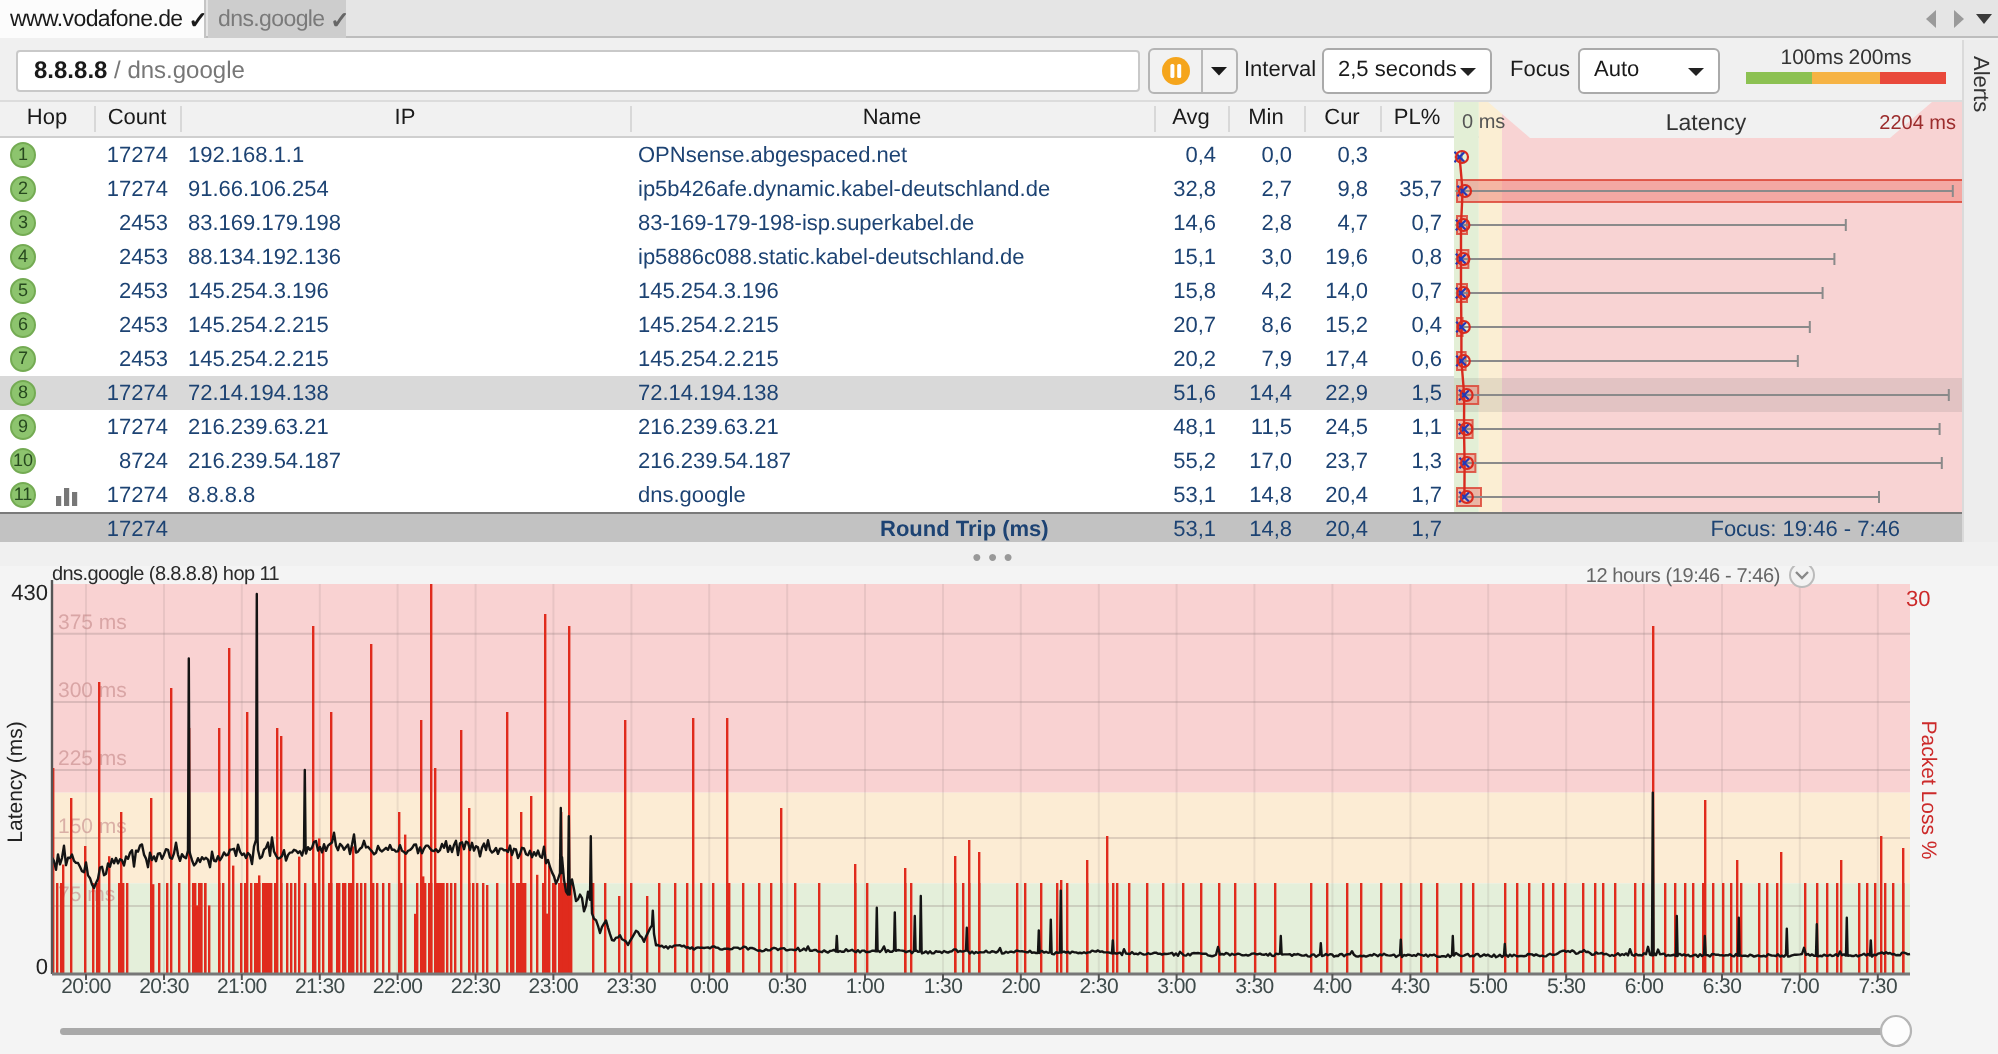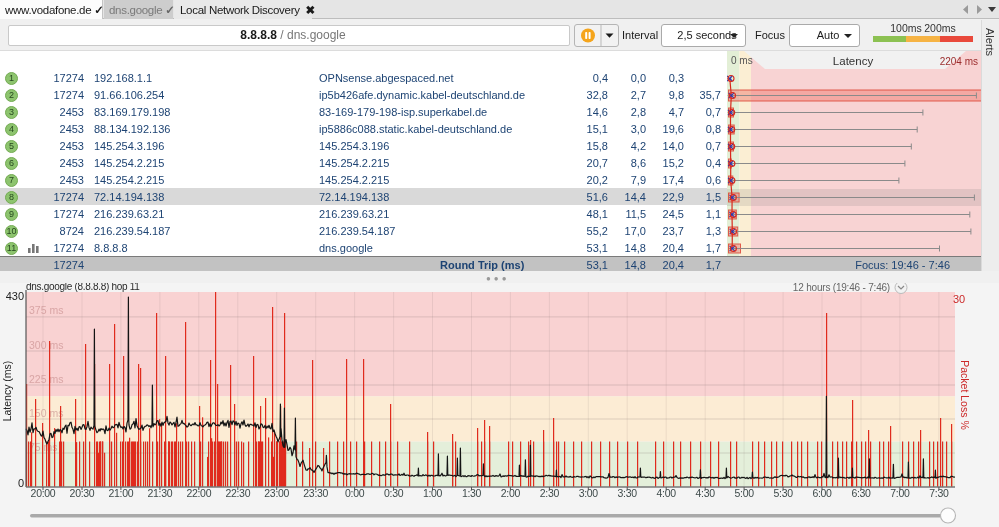--- a/index.html
+++ b/index.html
@@ -1,19 +1,19 @@
 <!DOCTYPE html>
 <html><head><meta charset="utf-8"><style>
 * { margin:0; padding:0; box-sizing:border-box; }
 body { width:999px; height:527px; font-family:"Liberation Sans",sans-serif; background:#f0f0f0; overflow:hidden; position:relative; }
 
 #tabbar { position:absolute; left:0; top:0; width:999px; height:19px; background:#e5e5e5; border-bottom:1px solid #bdbdbd; }
 .tab { position:absolute; top:0; height:19px; font-size:11.5px; white-space:nowrap; display:flex; align-items:center; padding:0 8px; color:#1a1a1a; }
 
-#toolbar { position:absolute; left:0; top:20px; width:999px; height:31px; background:#f0f0f0; border-bottom:1px solid #dcdcdc;text-align:center; }
+#toolbar { position:absolute; left:0; top:20px; width:999px; height:31px; background:#f0f0f0; border-bottom:1px solid #dcdcdc; }
 #addr { position:absolute; left:8px; top:5px; width:562px; height:21px; background:#fff; border:1px solid #c9c9c9; border-radius:2px; font-size:12px; line-height:19px; padding-left:8px; color:#777; }
 .combo { position:absolute; top:4px; height:23px; background:#fff; border:1px solid #aaa; border-radius:3px; font-size:11px; color:#1a1a1a; line-height:21px; padding-left:7px; }
 .carrow { position:absolute; right:7px; top:9px; width:0; height:0; border-left:4px solid transparent; border-right:4px solid transparent; border-top:4.5px solid #222; }
 .lbl { position:absolute; top:9px; font-size:11px; color:#1a1a1a; }
 
 #tbl { position:absolute; left:0; top:51px; width:981px; height:220px; background:#fff; overflow:visible; }
 #thead { position:absolute; left:0; top:0; width:981px; height:18px; background:#f1f1f1; border-bottom:1px solid #cfcfcf; font-size:11px; color:#1a1a1a; }
 .th { position:absolute; top:2px; text-align:center; }
 .thd { position:absolute; top:2px; bottom:2px; width:1px; background:#d8d8d8; }
 .tr { position:absolute; left:0; width:727px; height:17px; font-size:11px; color:#1d4373; }
@@ -27,21 +27,20 @@
 #split { position:absolute; left:0; top:271px; width:999px; height:12px; background:#f0f0f0; }
 #graph { position:absolute; left:0; top:283px; width:999px; height:244px; background:#f4f4f4; }
 
 #alerts { position:absolute; right:0; top:20px; width:18px; height:251px; background:#ededed; border-left:1px solid #dadada; }
 #alerts span { position:absolute; top:8px; left:2px; font-size:11px; color:#333; writing-mode:vertical-rl; }
 </style></head>
 <body>
 <div id="tabbar">
   <div class="tab" style="left:0;width:103px;background:#fcfcfc;border-right:1px solid #c4c4c4;letter-spacing:-0.3px;padding:4px 5px;">www.vodafone.de&nbsp;<b style="letter-spacing:0">✓</b></div>
   <div class="tab" style="left:104px;width:69px;background:#cdcdcd;color:#7a7a7a;letter-spacing:-0.3px;padding:0 5px;">dns.google&nbsp;<b style="color:#666;letter-spacing:0">✓</b></div>
-  <div class="tab" style="left:174px;width:138px;background:#e9e9e9;letter-spacing:-0.3px;padding:0 6px;">Local Network Discovery&nbsp;&nbsp;<b style="letter-spacing:0">✖</b></div>
   <svg width="40" height="19" style="position:absolute;right:2px;top:0">
     <path d="M11 5 l-5 4.5 l5 4.5z" fill="#9a9a9a"></path>
     <path d="M20 5 l5 4.5 l-5 4.5z" fill="#9a9a9a"></path>
     <path d="M31 7 l8 0 l-4 5z" fill="#3a3a3a"></path>
   </svg>
 </div>
 <div id="toolbar">
   <div id="addr"><b style="color:#1a1a1a">8.8.8.8</b> / dns.google</div>
   <div class="combo" style="left:574px;width:45px;padding:0;background:#f2f2f2;border-color:#b5b5b5;">
     <svg width="43" height="21" style="position:absolute;left:0;top:0">
@@ -58,20 +57,37 @@
   <div class="combo" style="left:789px;width:71px">Auto<span class="carrow"></span></div>
   <svg width="110" height="26" style="position:absolute;left:868px;top:2px">
     <text x="38" y="10" font-size="10.5" fill="#333" text-anchor="middle">100ms</text>
     <text x="72" y="10" font-size="10.5" fill="#333" text-anchor="middle">200ms</text>
     <rect x="5" y="14" width="33" height="6" fill="#8cc152"></rect>
     <rect x="38" y="14" width="34" height="6" fill="#f6b344"></rect>
     <rect x="72" y="14" width="33" height="6" fill="#e9493b"></rect>
   </svg>
 </div>
 <div id="tbl">
+  <div id="thead">
+    <span class="th" style="left:0;width:47px">Hop</span>
+    <span class="th" style="left:47px;width:43px">Count</span>
+    <span class="th" style="left:90px;width:225px">IP</span>
+    <span class="th" style="left:315px;width:262px">Name</span>
+    <span class="th" style="left:577px;width:37px">Avg</span>
+    <span class="th" style="left:614px;width:38px">Min</span>
+    <span class="th" style="left:652px;width:38px">Cur</span>
+    <span class="th" style="left:690px;width:37px">PL%</span>
+    <span class="thd" style="left:47px"></span>
+      <span class="thd" style="left:90px"></span>
+    <span class="thd" style="left:315px"></span>
+      <span class="thd" style="left:577px"></span>
+    <span class="thd" style="left:614px"></span>
+      <span class="thd" style="left:652px"></span>
+    <span class="thd" style="left:690px"></span>
+  </div>
 <div class="tr" style="top:18px;">
 <span class="hop"><span class="hc">1</span></span>
 <span class="num" style="left:26px;width:58px">17274</span>
 <span class="cell" style="left:94px;width:215px">192.168.1.1</span>
 <span class="cell" style="left:319px;width:250px">OPNsense.abgespaced.net</span>
 <span class="num" style="left:566px;width:42px">0,4</span>
 <span class="num" style="left:604px;width:42px">0,0</span>
 <span class="num" style="left:642px;width:42px">0,3</span>
 <span class="num" style="left:679px;width:42px"></span>
 </div>

